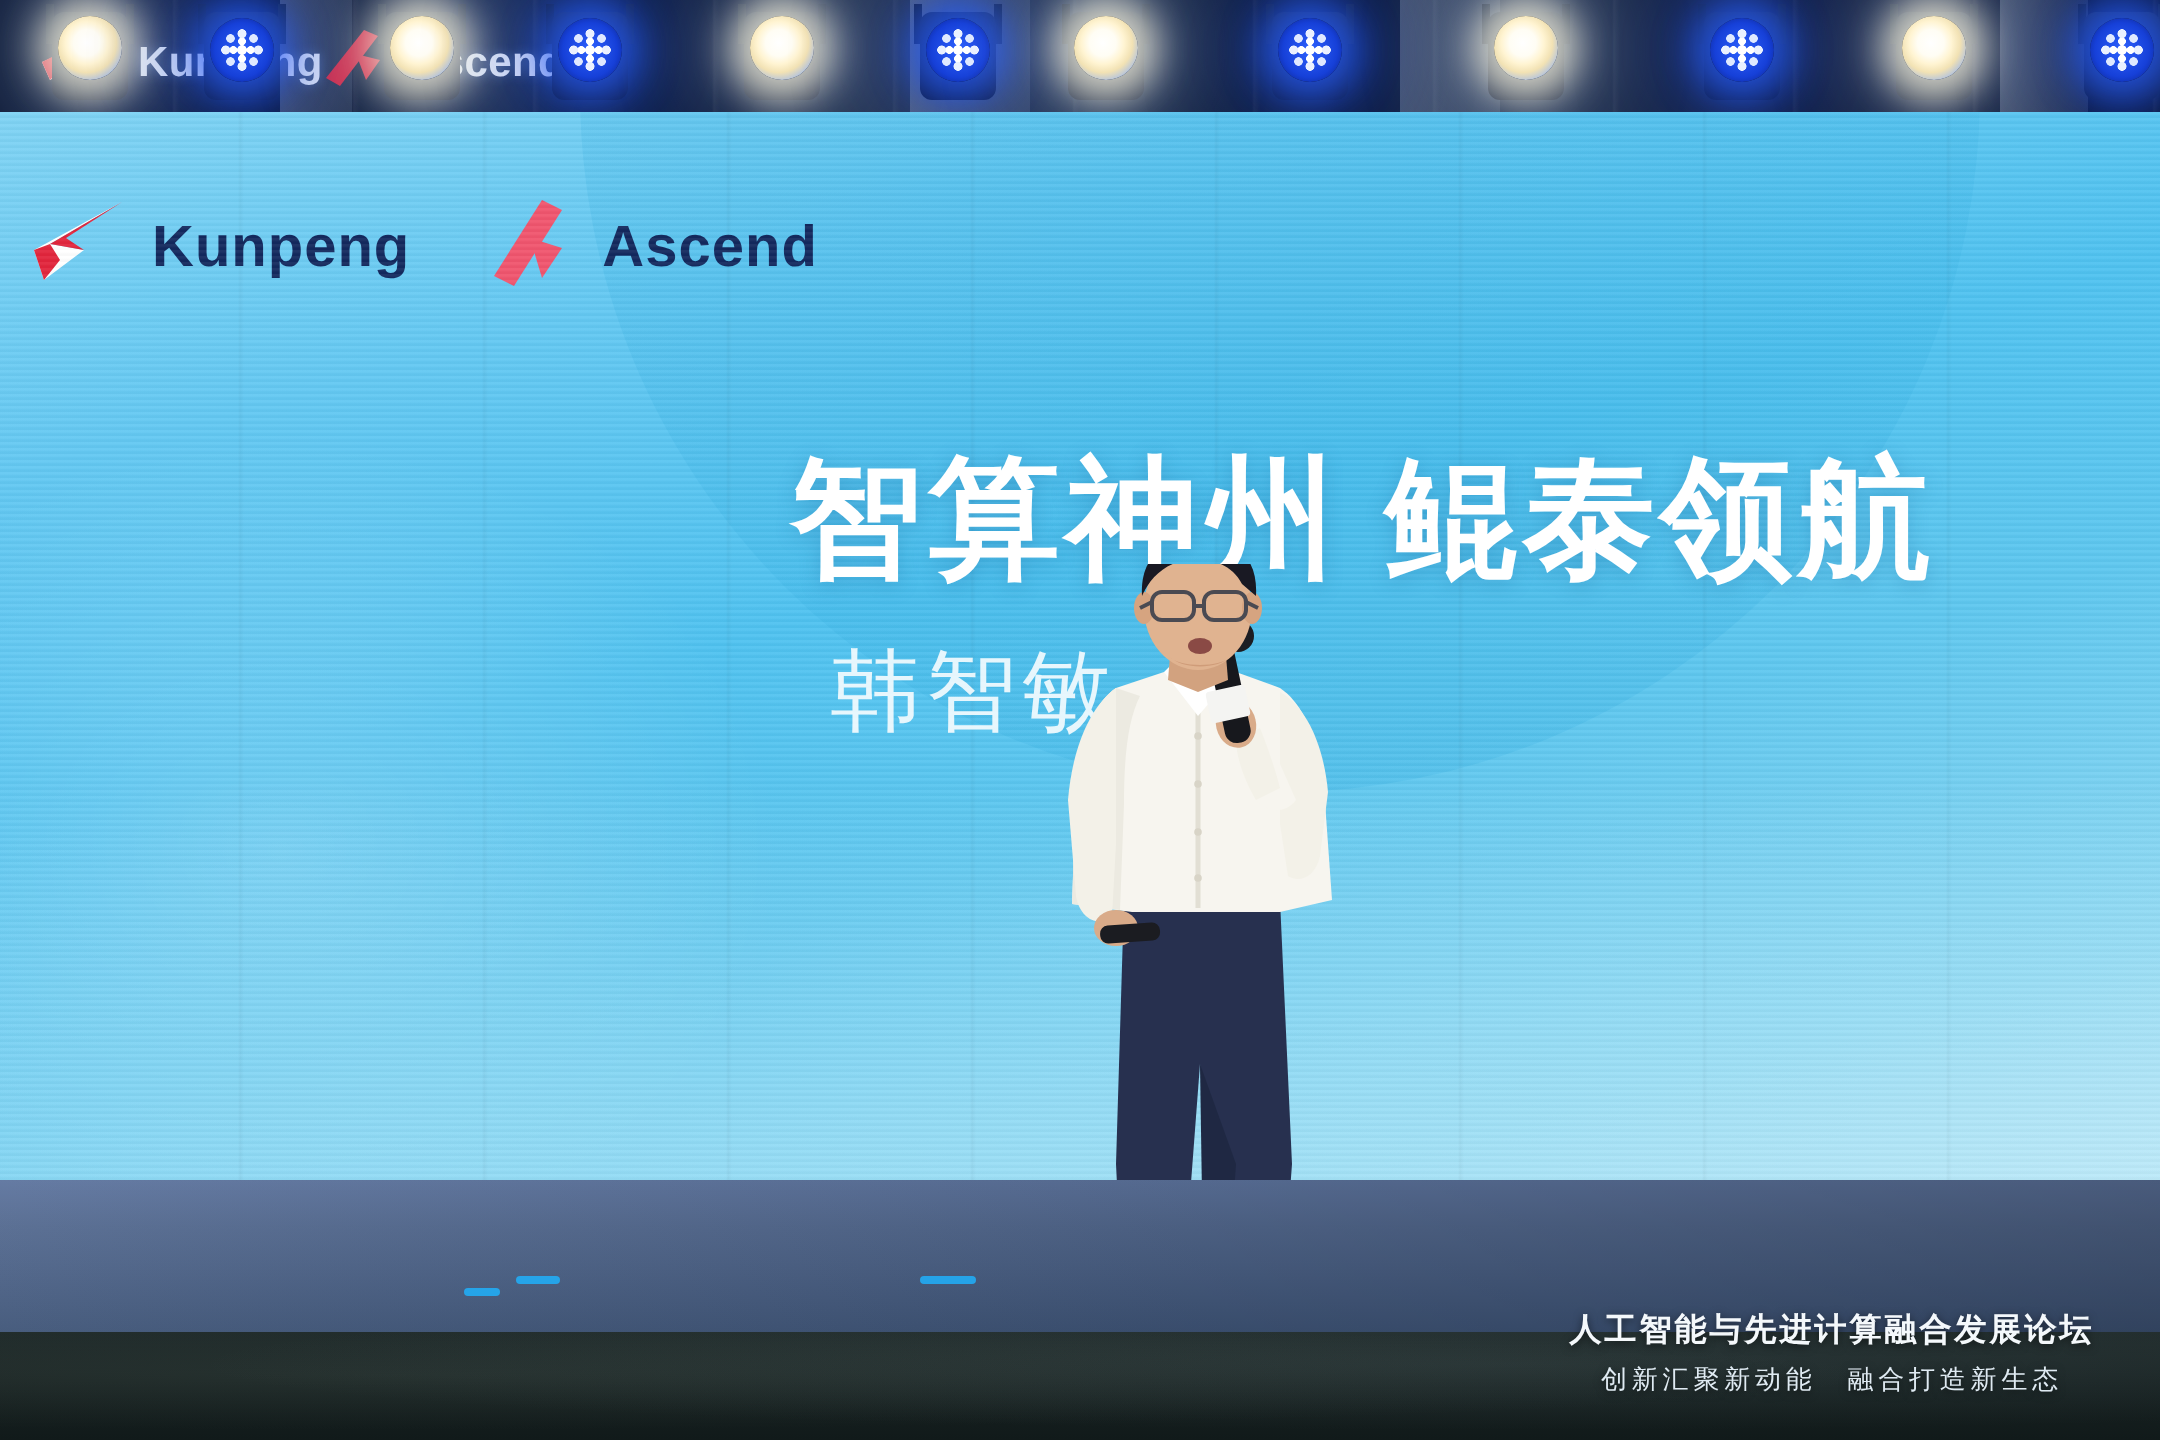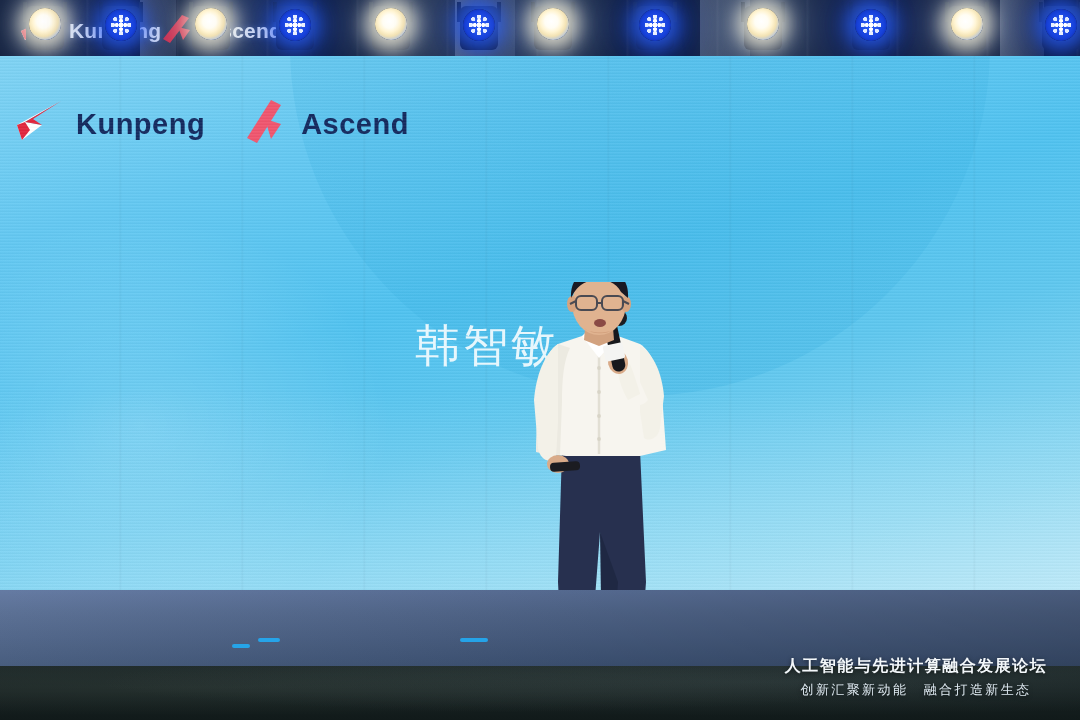--- a/index.html
+++ b/index.html
@@ -401,20 +401,21 @@
           <svg width="46" height="48" viewBox="0 0 46 48">
             <path d="M28 2 L38 7 L14 45 L4 40 Z" fill="#f0556e"></path>
             <path d="M22 21 L38 26 L28 41 Z" fill="#f0556e"></path>
           </svg>
         </span>
         <span class="name">Ascend</span>
       </div>
     </div>
   </div>
 
+  <div class="main-title">智算神州 鲲泰领航</div>
   <div class="speaker-name">韩智敏</div>
 
   <div class="speaker">
     <svg width="200" height="390" viewBox="0 0 200 390">
 
       <path d="M62 168 L140 168 L146 300 L140 382 L112 382 L100 250 L90 382 L62 382 L58 300 Z" fill="#27304f"></path>
       <path d="M100 250 L102 382 L112 382 L118 300 Z" fill="#1f2843"></path>
 
       <ellipse cx="74" cy="383" rx="22" ry="8" fill="#15161c"></ellipse>
       <ellipse cx="126" cy="383" rx="22" ry="8" fill="#15161c"></ellipse>

